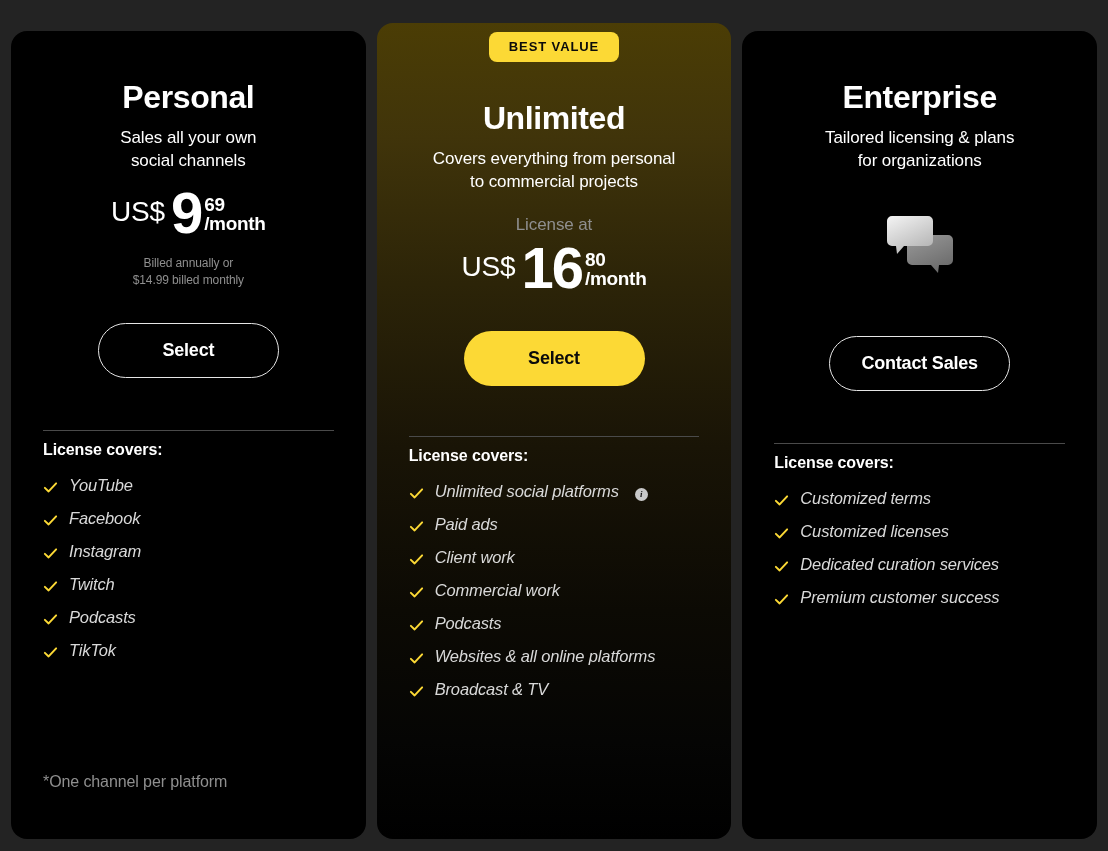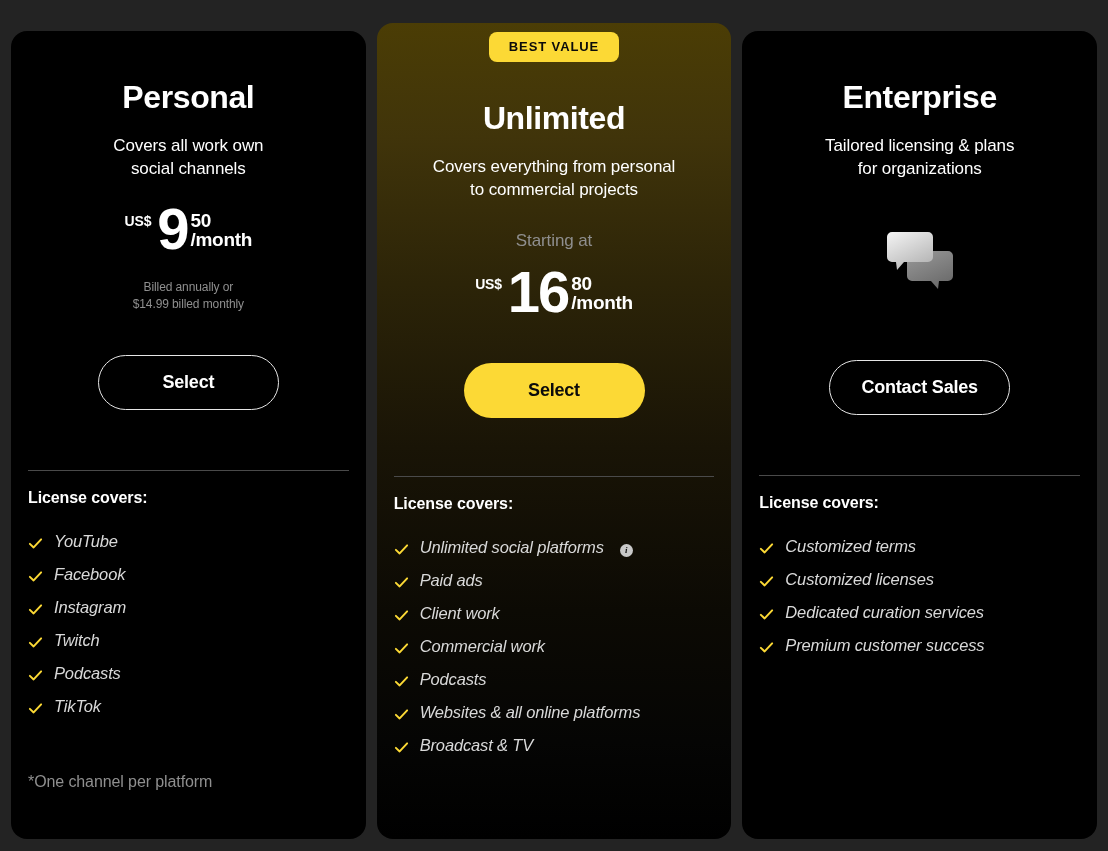--- a/index.html
+++ b/index.html
@@ -23,25 +23,24 @@
     align-items: flex-start;
   }
 
   .plan-card {
     position: relative;
     width: 355px;
     height: 808px;
     margin-top: 31px;
     border-radius: 16px;
     background: #000000;
-    padding: 0 17px;
+    padding: 0 32px;
     display: flex;
     flex-direction: column;
     overflow: hidden;
-    gap: 8px;
   }
 
   .plan-card.featured {
     margin-top: 23px;
     height: 816px;
     background: linear-gradient(to bottom,
       #4b3d05 0%,
       #40340a 14%,
       #2c2408 32%,
       #191406 52%,
@@ -110,22 +109,22 @@
   .price-row {
     display: flex;
     justify-content: center;
     align-items: flex-start;
     margin-top: 14px;
   }
   .card-2 .price-row { margin-top: 6px; }
 
   .price-currency {
     color: #ffffff;
-    font-size: 14px;
-    font-weight: 700;
+    font-size: 28px;
+    font-weight: 400;
     line-height: 1;
     padding-top: 12px;
     letter-spacing: -0.2px;
   }
   .price-main {
     color: #ffffff;
     font-size: 58px;
     font-weight: bold;
     line-height: 0.92;
     letter-spacing: -2px;
@@ -271,29 +270,29 @@
   }
 </style>
 </head>
 <body>
 
 <div class="pricing-grid">
 
   <section class="plan-card card-1">
     <h2 class="plan-name">Personal</h2>
     <p class="plan-tagline">
-      <span>Covers all work own</span><br>
+      <span>Sales all your own</span><br>
       <span>social channels</span>
     </p>
 
     <div class="price-row">
       <span class="price-currency">US$</span>
       <span class="price-main">9</span>
       <span class="price-side">
-        <span class="price-cents">50</span>
+        <span class="price-cents">69</span>
         <span class="price-period">/month</span>
       </span>
     </div>
 
     <p class="billing-note">
       <span>Billed annually or</span><br>
       <span>$14.99 billed monthly</span>
     </p>
 
     <div class="cta-wrap">
@@ -349,21 +348,21 @@
     <div class="badge-wrap">
       <span class="best-value-badge">BEST VALUE</span>
     </div>
 
     <h2 class="plan-name">Unlimited</h2>
     <p class="plan-tagline">
       <span>Covers everything from personal</span><br>
       <span>to commercial projects</span>
     </p>
 
-    <p class="starting-at">Starting at</p>
+    <p class="starting-at">License at</p>
 
     <div class="price-row">
       <span class="price-currency">US$</span>
       <span class="price-main">16</span>
       <span class="price-side">
         <span class="price-cents">80</span>
         <span class="price-period">/month</span>
       </span>
     </div>
 

